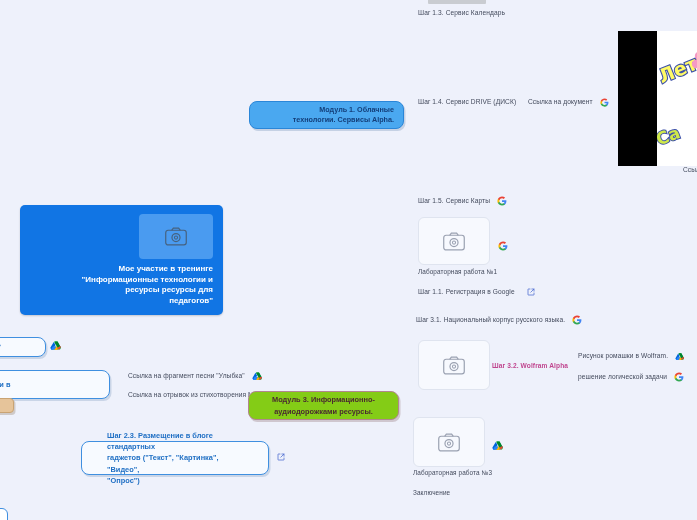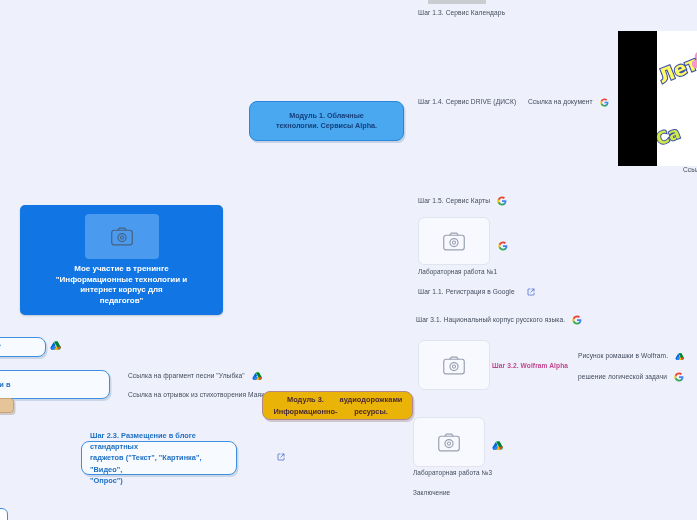--- a/index.html
+++ b/index.html
@@ -52,48 +52,48 @@
     padding: 5px 9px;
   }
   .bubble-blue-solid {
     background: #1175e4;
     color: #ffffff;
     border-radius: 5px;
     font-size: 8px;
     line-height: 1.35;
     flex-direction: column;
     box-shadow: 0 1px 2px rgba(0,0,0,.18);
+    align-items: flex-end;
   }
   .bubble-blue-light {
     background: #4aa8f0;
     border: 1.2px solid #2a86d8;
     color: #143f7a;
     font-size: 7.2px;
     line-height: 1.45;
     box-shadow: 1.5px 2px 0 rgba(120,150,185,.35);
   }
   .bubble-outline {
     background: #f7faff;
     border: 1.2px solid #3f8fe0;
     color: #1f6fc4;
     font-size: 7.4px;
     line-height: 1.5;
     text-align: left;
     justify-content: flex-start;
     box-shadow: 1.5px 2px 0 rgba(120,150,185,.30);
   }
   .bubble-rose {
-    background: #eab308;
+    background: #84cc16;
     border: 1.2px solid #b1878d;
     color: #4a2a30;
     font-size: 7.4px;
     line-height: 1.5;
-    flex-direction: row;
+    flex-direction: column;
     box-shadow: 1.5px 2px 0 rgba(150,120,125,.35);
-    margin-left: 14px;
   }
   .bubble-tan {
     background: #e6c49a;
     border: 1px solid #c9a373;
     border-radius: 4px;
     box-shadow: 1.5px 2px 0 rgba(150,130,110,.35);
   }
   .bubble-stub {
     background: #ffffff;
     border: 1.2px solid #3f8fe0;
@@ -175,21 +175,21 @@
           <text x="0" y="112" font-family="DejaVu Sans, sans-serif" font-size="17" font-weight="bold" fill="#cfe84a" stroke="#3b4fa8" stroke-width="2" paint-order="stroke">Са</text>
         </g>
       </svg>
     </div>
   </div>
 
   <div class="leaf node" style="left:683px; top:166px;">
     <span class="txt">Ссыл</span>
   </div>
 
-  <div class="node bubble bubble-blue-light" style="left:249px; top:101px; width:155px; height:40px; flex-direction:column;">
+  <div class="node bubble bubble-blue-light" style="left:249px; top:101px; width:155px; height:28px; flex-direction:column;align-items:flex-end;">
     <span>Модуль 1. Облачные</span>
     <span>технологии.   Сервисы  Alpha.</span>
   </div>
 
   <div class="leaf node" style="left:418px; top:98px;">
     <span class="txt">Шаг 1.4. Сервис DRIVE (ДИСК)</span>
   </div>
 
   <div class="leaf node" style="left:528px; top:98px;">
     <span class="txt">Ссылка на документ</span>
@@ -324,21 +324,21 @@
     <div class="img-card on-blue" style="position:relative; width:74px; height:47px; margin-bottom:5px;">
       <svg class="cam" width="22" height="19" viewBox="0 0 24 20">
         <rect x="0.8" y="3.2" width="22.4" height="16" rx="2.6" fill="none" stroke="#46627f" stroke-width="1.3"></rect>
         <path d="M7.3 3.2 L9.1 0.9 H14.9 L16.7 3.2" fill="none" stroke="#46627f" stroke-width="1.3"></path>
         <circle cx="12" cy="11.2" r="4.4" fill="none" stroke="#46627f" stroke-width="1.3"></circle>
         <circle cx="12" cy="11.2" r="1.7" fill="none" stroke="#46627f" stroke-width="1.1"></circle>
       </svg>
     </div>
     <span>Мое участие в тренинге</span>
     <span>"Информационные технологии и</span>
-    <span>интернет корпус для</span>
+    <span>ресурсы ресурсы для</span>
     <span>педагогов"</span>
   </div>
 
   <div class="node bubble bubble-outline" style="left:-44px; top:337px; width:90px; height:20px; padding:3px 7px;">
     <span>е QR-код?</span>
   </div>
   <div class="leaf node" style="left:50px; top:340px;">
     <span class="ico">
       <svg width="12" height="11" viewBox="0 0 48 44">
         <path fill="#0066da" d="M4.5 37.2 1.8 32.6c-.4-.7-.4-1.6 0-2.3L15 7.5l7.2 12.4-10.8 18.7H6.3c-.7 0-1.4-.5-1.8-1.4z"></path>
@@ -385,21 +385,21 @@
         <path fill="#2684fc" d="M4.6 37.4 11.5 25.6h14.3L18.6 38.3c-.4.7-1.1 1.1-1.9 1.1H6.5c-.8 0-1.5-.4-1.9-1.1z"></path>
       </svg>
     </span>
   </div>
 
   <div class="node bubble bubble-rose" style="left:248px; top:391px; width:151px; height:29px;">
     <span>Модуль 3. Информационно-</span>
     <span>аудиодорожками ресурсы.</span>
   </div>
 
-  <div class="node bubble bubble-outline" style="left:81px; top:441px; width:156px; height:34px; padding:4px 8px;border-radius:8px;">
+  <div class="node bubble bubble-outline" style="left:81px; top:441px; width:188px; height:34px; padding:4px 25px;border-radius:8px;">
     <div>
       <span style="display:block">Шаг 2.3. Размещение в блоге стандартных</span>
       <span style="display:block">гаджетов ("Текст", "Картинка", "Видео",</span>
       <span style="display:block">"Опрос")</span>
     </div>
   </div>
   <div class="leaf node" style="left:277px; top:453px;">
     <span class="ico">
       <svg width="8" height="8" viewBox="0 0 16 16">
         <path d="M6 2H2.6A.6.6 0 0 0 2 2.6V13.4a.6.6 0 0 0 .6.6H13.4a.6.6 0 0 0 .6-.6V10" fill="none" stroke="#4a6ad0" stroke-width="1.5" stroke-linecap="round"></path>

